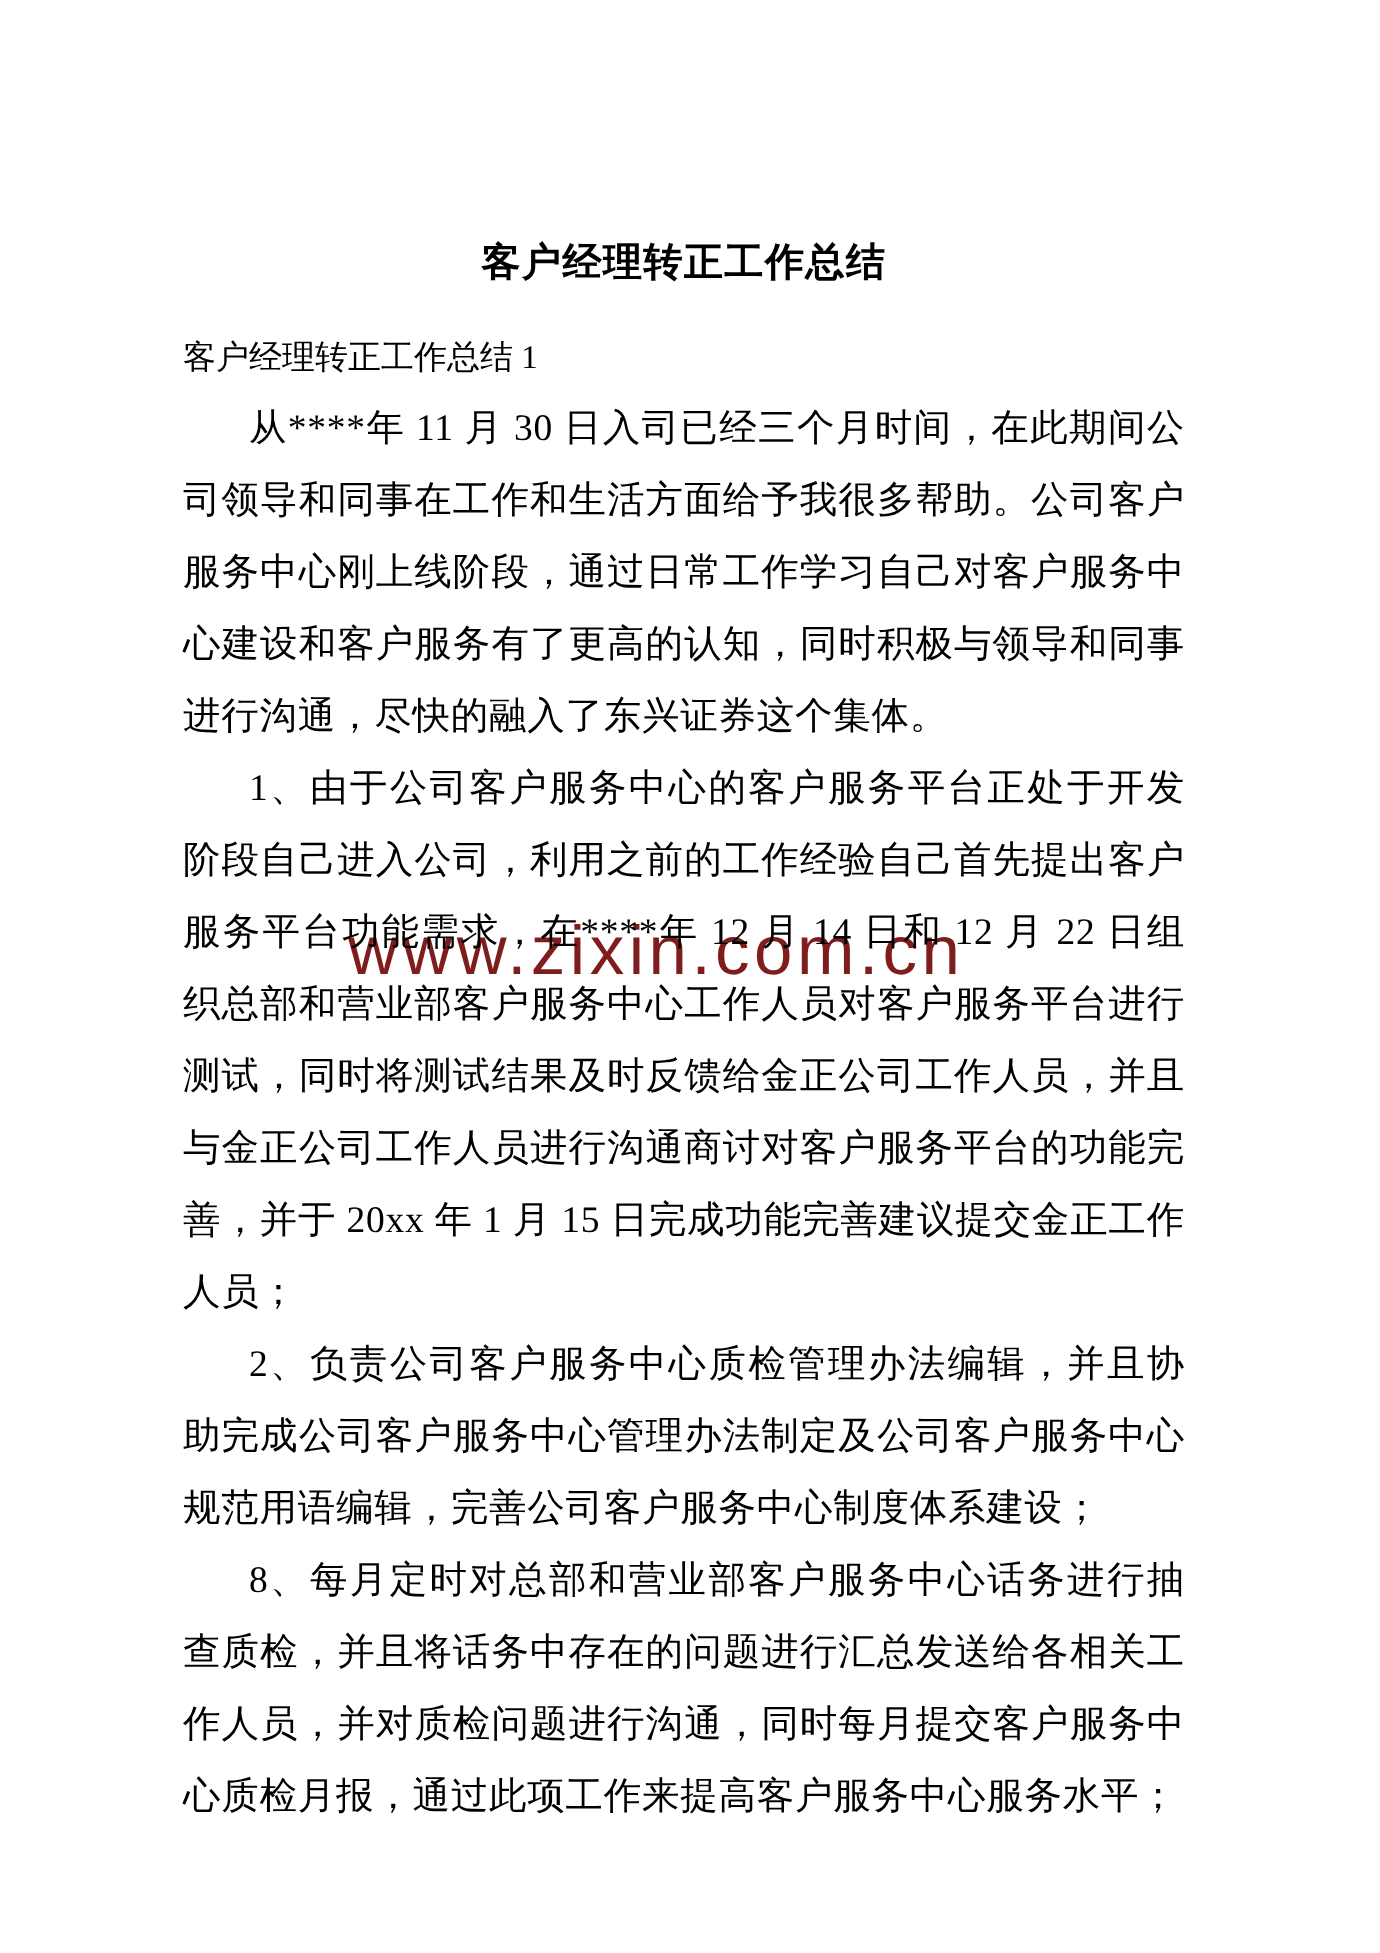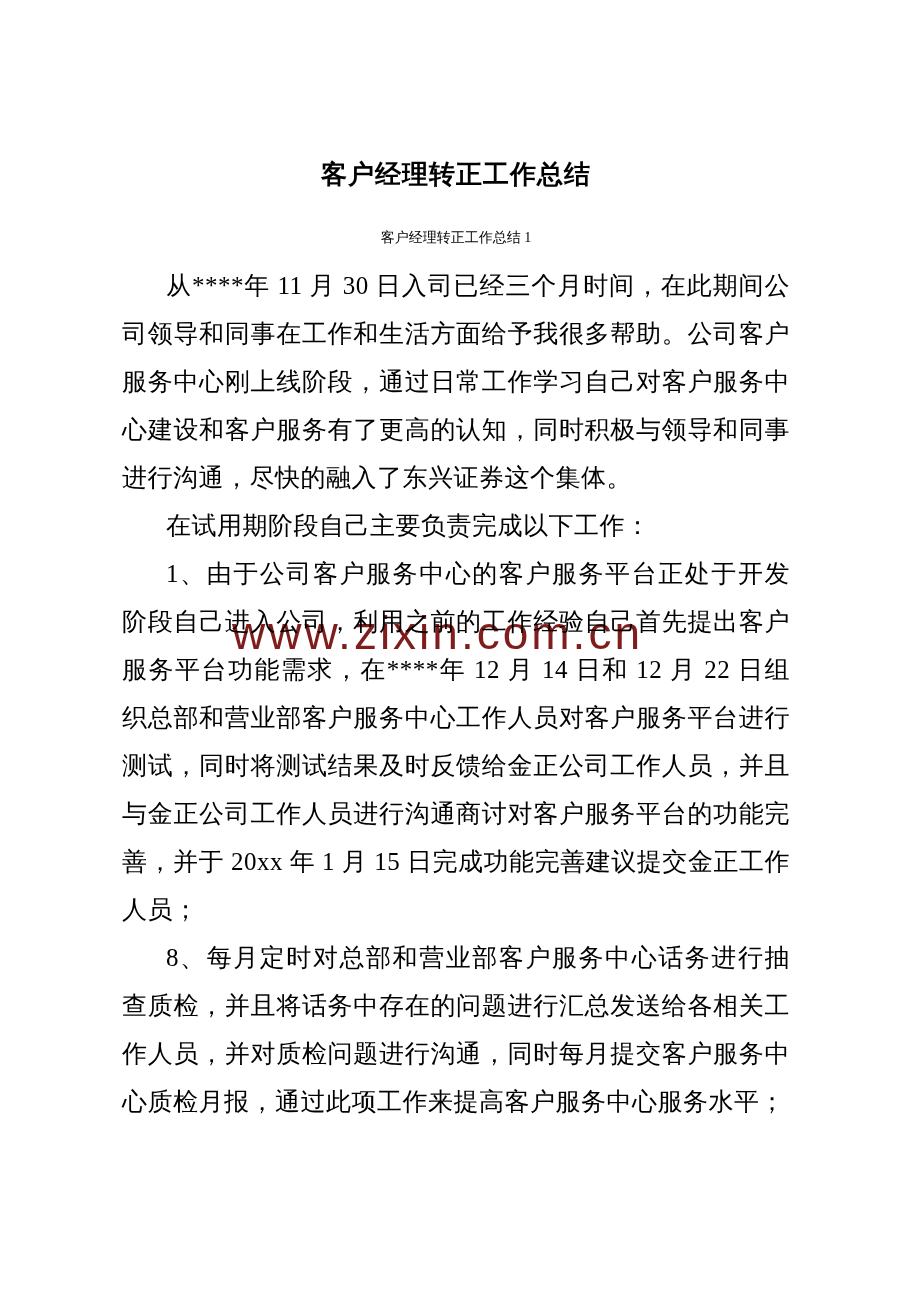--- a/index.html
+++ b/index.html
@@ -39,23 +39,23 @@
   .doc-title {
     margin: 0 0 20px 0;
     font-size: 26px;
     font-weight: bold;
     line-height: 38px;
     text-align: center;
     letter-spacing: 1px;
   }
   .doc-subtitle {
     margin: 0;
-    font-size: 14px;
+    font-size: 22px;
     line-height: 48px;
-    text-align: center;
+    text-align: left;
   }
   .content p.body-para {
     margin: 0;
     font-size: 25px;
     line-height: 48px;
     text-align: justify;
     text-indent: 44px;
     letter-spacing: 0.5px;
   }
 </style>
@@ -67,21 +67,21 @@
   <div class="watermark">www.zixin.com.cn</div>
 
   <div class="content">
 
     <h1 class="doc-title">客户经理转正工作总结</h1>
 
     <p class="doc-subtitle">客户经理转正工作总结 1</p>
 
     <p class="body-para">从****年 11 月 30 日入司已经三个月时间，在此期间公司领导和同事在工作和生活方面给予我很多帮助。公司客户服务中心刚上线阶段，通过日常工作学习自己对客户服务中心建设和客户服务有了更高的认知，同时积极与领导和同事进行沟通，尽快的融入了东兴证券这个集体。</p>
 
-    <p class="body-para">在试用期阶段自己主要负责完成以下工作：</p>
 
     <p class="body-para">1、由于公司客户服务中心的客户服务平台正处于开发阶段自己进入公司，利用之前的工作经验自己首先提出客户服务平台功能需求，在****年 12 月 14 日和 12 月 22 日组织总部和营业部客户服务中心工作人员对客户服务平台进行测试，同时将测试结果及时反馈给金正公司工作人员，并且与金正公司工作人员进行沟通商讨对客户服务平台的功能完善，并于 20xx 年 1 月 15 日完成功能完善建议提交金正工作人员；</p>
 
+    <p class="body-para">2、负责公司客户服务中心质检管理办法编辑，并且协助完成公司客户服务中心管理办法制定及公司客户服务中心规范用语编辑，完善公司客户服务中心制度体系建设；</p>
 
     <p class="body-para">8、每月定时对总部和营业部客户服务中心话务进行抽查质检，并且将话务中存在的问题进行汇总发送给各相关工作人员，并对质检问题进行沟通，同时每月提交客户服务中心质检月报，通过此项工作来提高客户服务中心服务水平；</p>
 
   </div>
 </div>
 
 </body></html>

